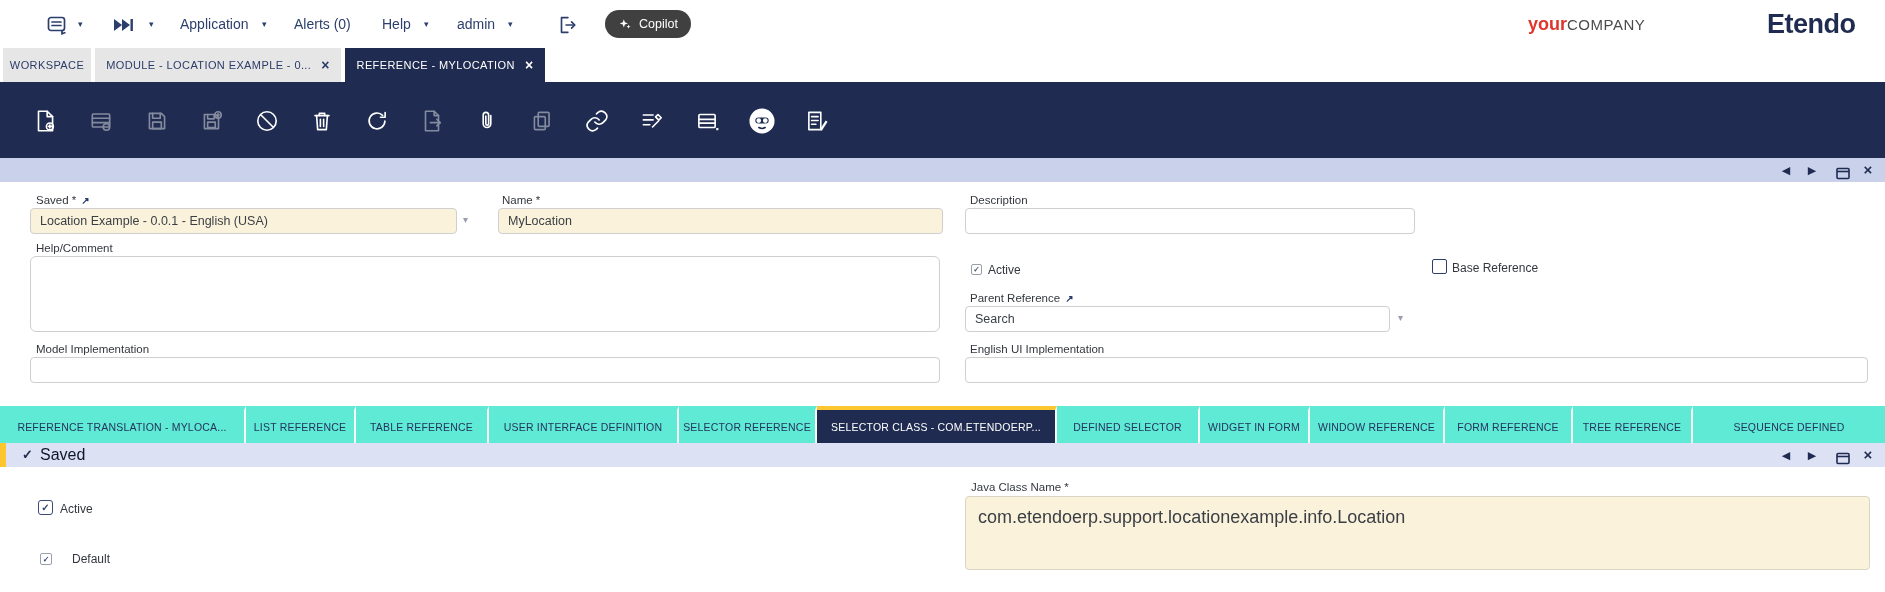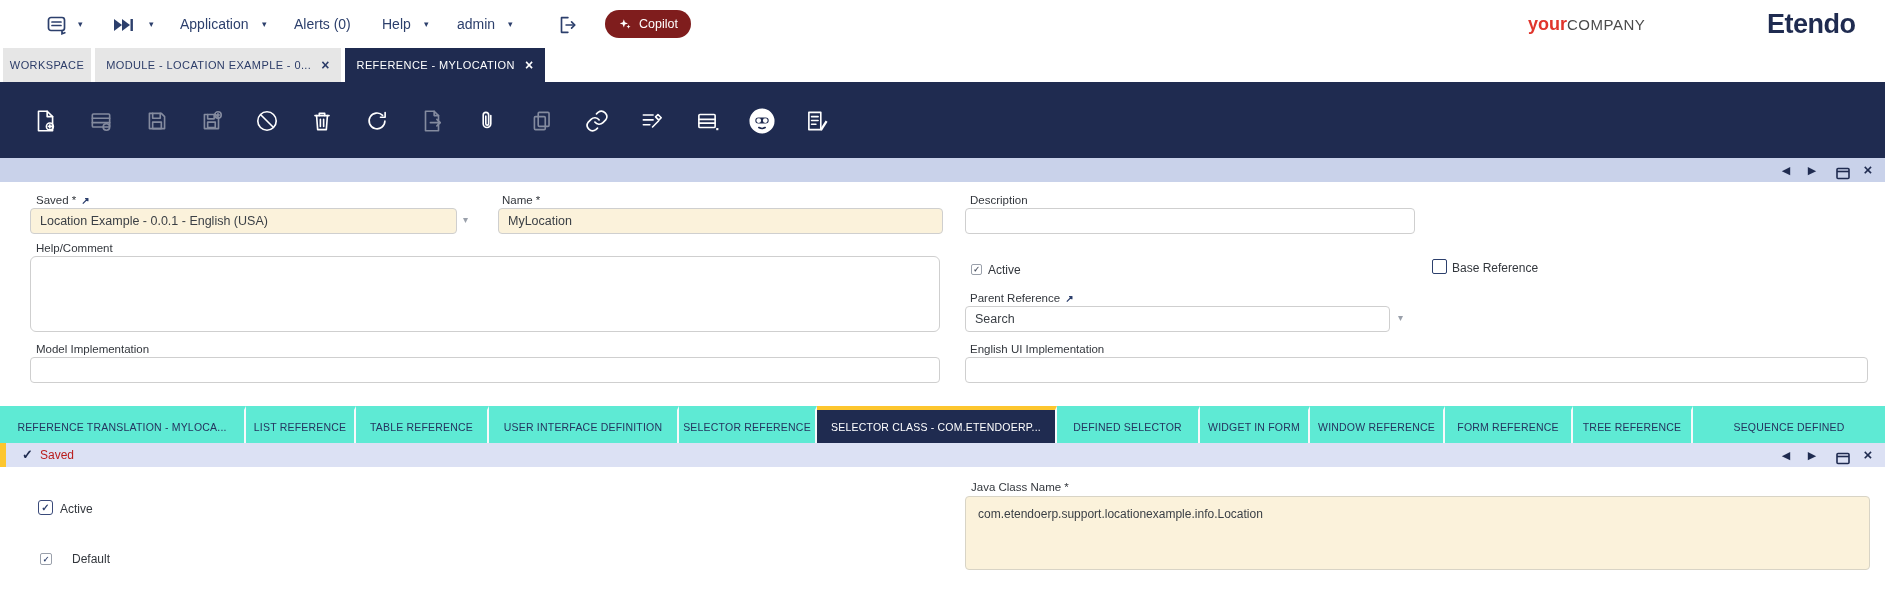--- a/index.html
+++ b/index.html
@@ -6,21 +6,21 @@
   html,body { width:1885px; height:592px; overflow:hidden; background:#fff;
     font-family:"Liberation Sans", sans-serif; }
   .screen { position:relative; width:1885px; height:592px; background:#fff; }
 
   
   .topbar { position:absolute; left:0; top:0; width:1885px; height:48px; background:#fff; }
   .tb-icon { position:absolute; top:12px; width:30px; height:26px; display:flex; align-items:center; justify-content:center; cursor:pointer; }
   .tb-caret { position:absolute; top:0; height:48px; line-height:48px; font-size:9px; color:#2c3f6c; cursor:pointer; }
   .tb-label { position:absolute; top:0; height:60px; line-height:48px; font-size:14px; color:#2c3f6c; cursor:pointer; }
   .copilot { position:absolute; top:10px; height:28px; padding:0 13px; border:none; border-radius:14px;
-    background:#7f1d1d; color:#fff; font-size:12.5px; font-family:inherit; display:flex; align-items:center; gap:7px; cursor:pointer; }
+    background:#404040; color:#fff; font-size:12.5px; font-family:inherit; display:flex; align-items:center; gap:7px; cursor:pointer; }
   .logo-your { position:absolute; top:0; height:48px; line-height:48px; left:1528px; white-space:nowrap; }
   .logo-your .your { color:#e0352c; font-weight:bold; font-size:18px; }
   .logo-your .company { color:#4b4b4b; font-size:15px; letter-spacing:.5px; }
   .logo-etendo { position:absolute; top:0; height:48px; line-height:48px; left:1767px; color:#1f2b50; font-weight:bold; font-size:27px; letter-spacing:-.5px; }
 
   
   .tabrow { position:absolute; left:0; top:48px; width:1885px; height:34px; background:#fff; display:flex; gap:4px; padding-left:3px; }
   .wtab { height:34px; background:#e6e6e6; color:#2c3c68; font-size:11px; letter-spacing:.4px;
     display:flex; align-items:center; justify-content:center; gap:10px; cursor:pointer; white-space:nowrap; }
   .wtab.active { background:#1f2b50; color:#fff; }
@@ -33,21 +33,21 @@
   .tool.disabled { opacity:.45; cursor:default; }
 
   
   .navbar { position:absolute; left:0; width:1885px; height:24px; background:#c9d2ea; }
   .navbar.top { top:158px; }
   .nav-ic { position:absolute; top:0; height:24px; line-height:24px; color:#1f2b50; cursor:pointer; text-align:center; }
   .nav-arrow { font-size:11px; }
   .nav-x { font-size:15px; font-weight:bold; }
   .statusbar { position:absolute; left:0; top:443px; width:1885px; height:24px; background:#dce1f4; border-left:6px solid #fdc62e; }
   .sb-check { position:absolute; left:16px; top:0; height:24px; line-height:24px; font-size:13px; font-weight:bold; color:#1f2b50; }
-  .sb-text { position:absolute; left:34px; top:0; height:24px; line-height:24px; font-size:12px; color:#b91c1c; }
+  .sb-text { position:absolute; left:34px; top:0; height:24px; line-height:24px; font-size:16px; color:#0f172a; }
 
   
   .flabel { position:absolute; font-size:11.5px; color:#33373d; white-space:nowrap; }
   .linkarrow { color:#2c3f6c; font-weight:bold; font-size:10px; margin-left:5px; cursor:pointer; }
   .finput { position:absolute; height:26px; border:1px solid #cfcfcf; border-radius:4px; background:#fff;
     font-family:inherit; font-size:12.5px; color:#3a3f45; padding:0 9px; outline:none; }
   .finput.cream { background:#fbf2db; }
   .ftext { position:absolute; border:1px solid #cfcfcf; border-radius:6px; background:#fff; }
   .fcaret { position:absolute; font-size:10px; color:#9aa0ab; cursor:pointer; }
   .cb { position:absolute; background:#fff; display:flex; align-items:center; justify-content:center; cursor:pointer; }
@@ -56,21 +56,21 @@
   
   .subtabs { position:absolute; left:0; top:406px; width:1885px; height:37px; background:#eceef2; display:flex; }
   .stab { height:37px; border-top:4px solid transparent; border-right:2px solid #f8f9fb; background:#5eead4;
     color:#25345f; font-size:10.5px; letter-spacing:.2px; display:flex; align-items:center; justify-content:center;
     cursor:pointer; white-space:nowrap; overflow:hidden; }
   .stab.active { background:#1f2b50; color:#fff; border-top:4px solid #fdc62e; }
 
   
   .detail { position:absolute; left:0; top:467px; width:1885px; height:125px; background:#fff; }
   .javafield { position:absolute; left:965px; top:29px; width:905px; height:74px; background:#fbf2db;
-    border:1px solid #d8d4c6; border-radius:4px; padding:10px 12px; font-size:12px; color:#3a3f45; }
+    border:1px solid #d8d4c6; border-radius:4px; padding:10px 12px; font-size:18px; color:#3a3f45; }
 </style>
 </head>
 <body>
 
 <div class="screen">
 
   <header class="topbar">
     <span class="tb-icon" style="left:42px;">
       <svg width="24" height="24" viewBox="0 0 24 24" fill="none" stroke="#2c3f6c" stroke-width="1.7" stroke-linecap="round">
         <rect x="3.5" y="4.5" width="16" height="13" rx="2.5"></rect>

